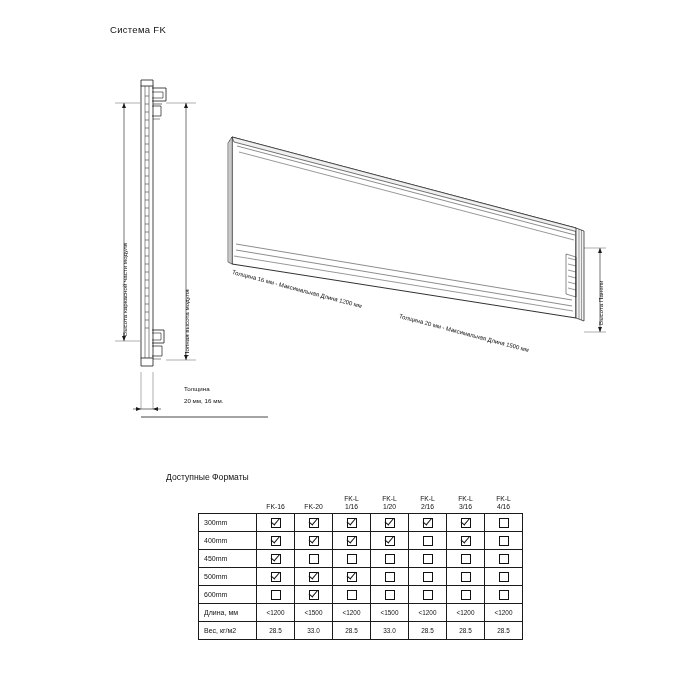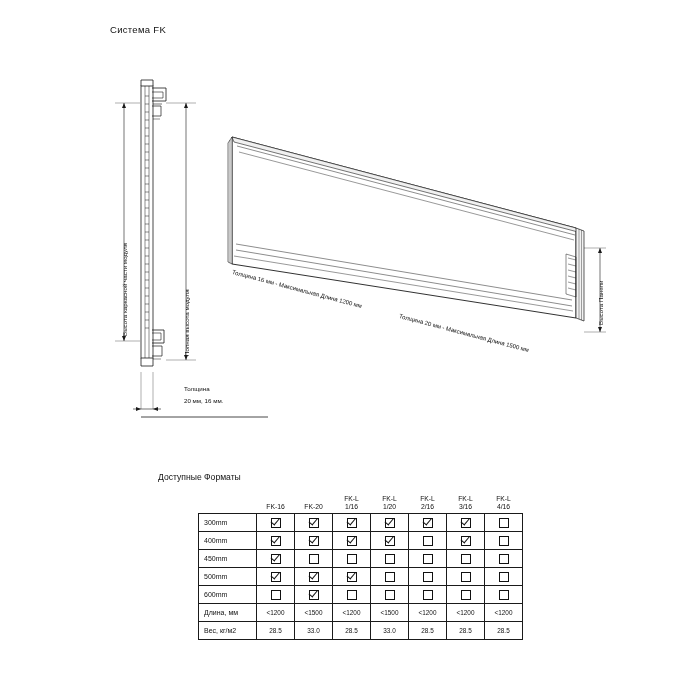--- a/index.html
+++ b/index.html
@@ -62,21 +62,21 @@
     position: absolute;
     font-size: 6px;
     color: #111;
     white-space: nowrap;
     transform-origin: 0 0;
   }
 
   
   .table-title {
     position: absolute;
-    left: 158px;
+    left: 166px;
     top: 472px;
     font-size: 8.6px;
     color: #111;
   }
 
   table.formats {
     position: absolute;
     left: 198px;
     top: 487px;
     border-collapse: collapse;

